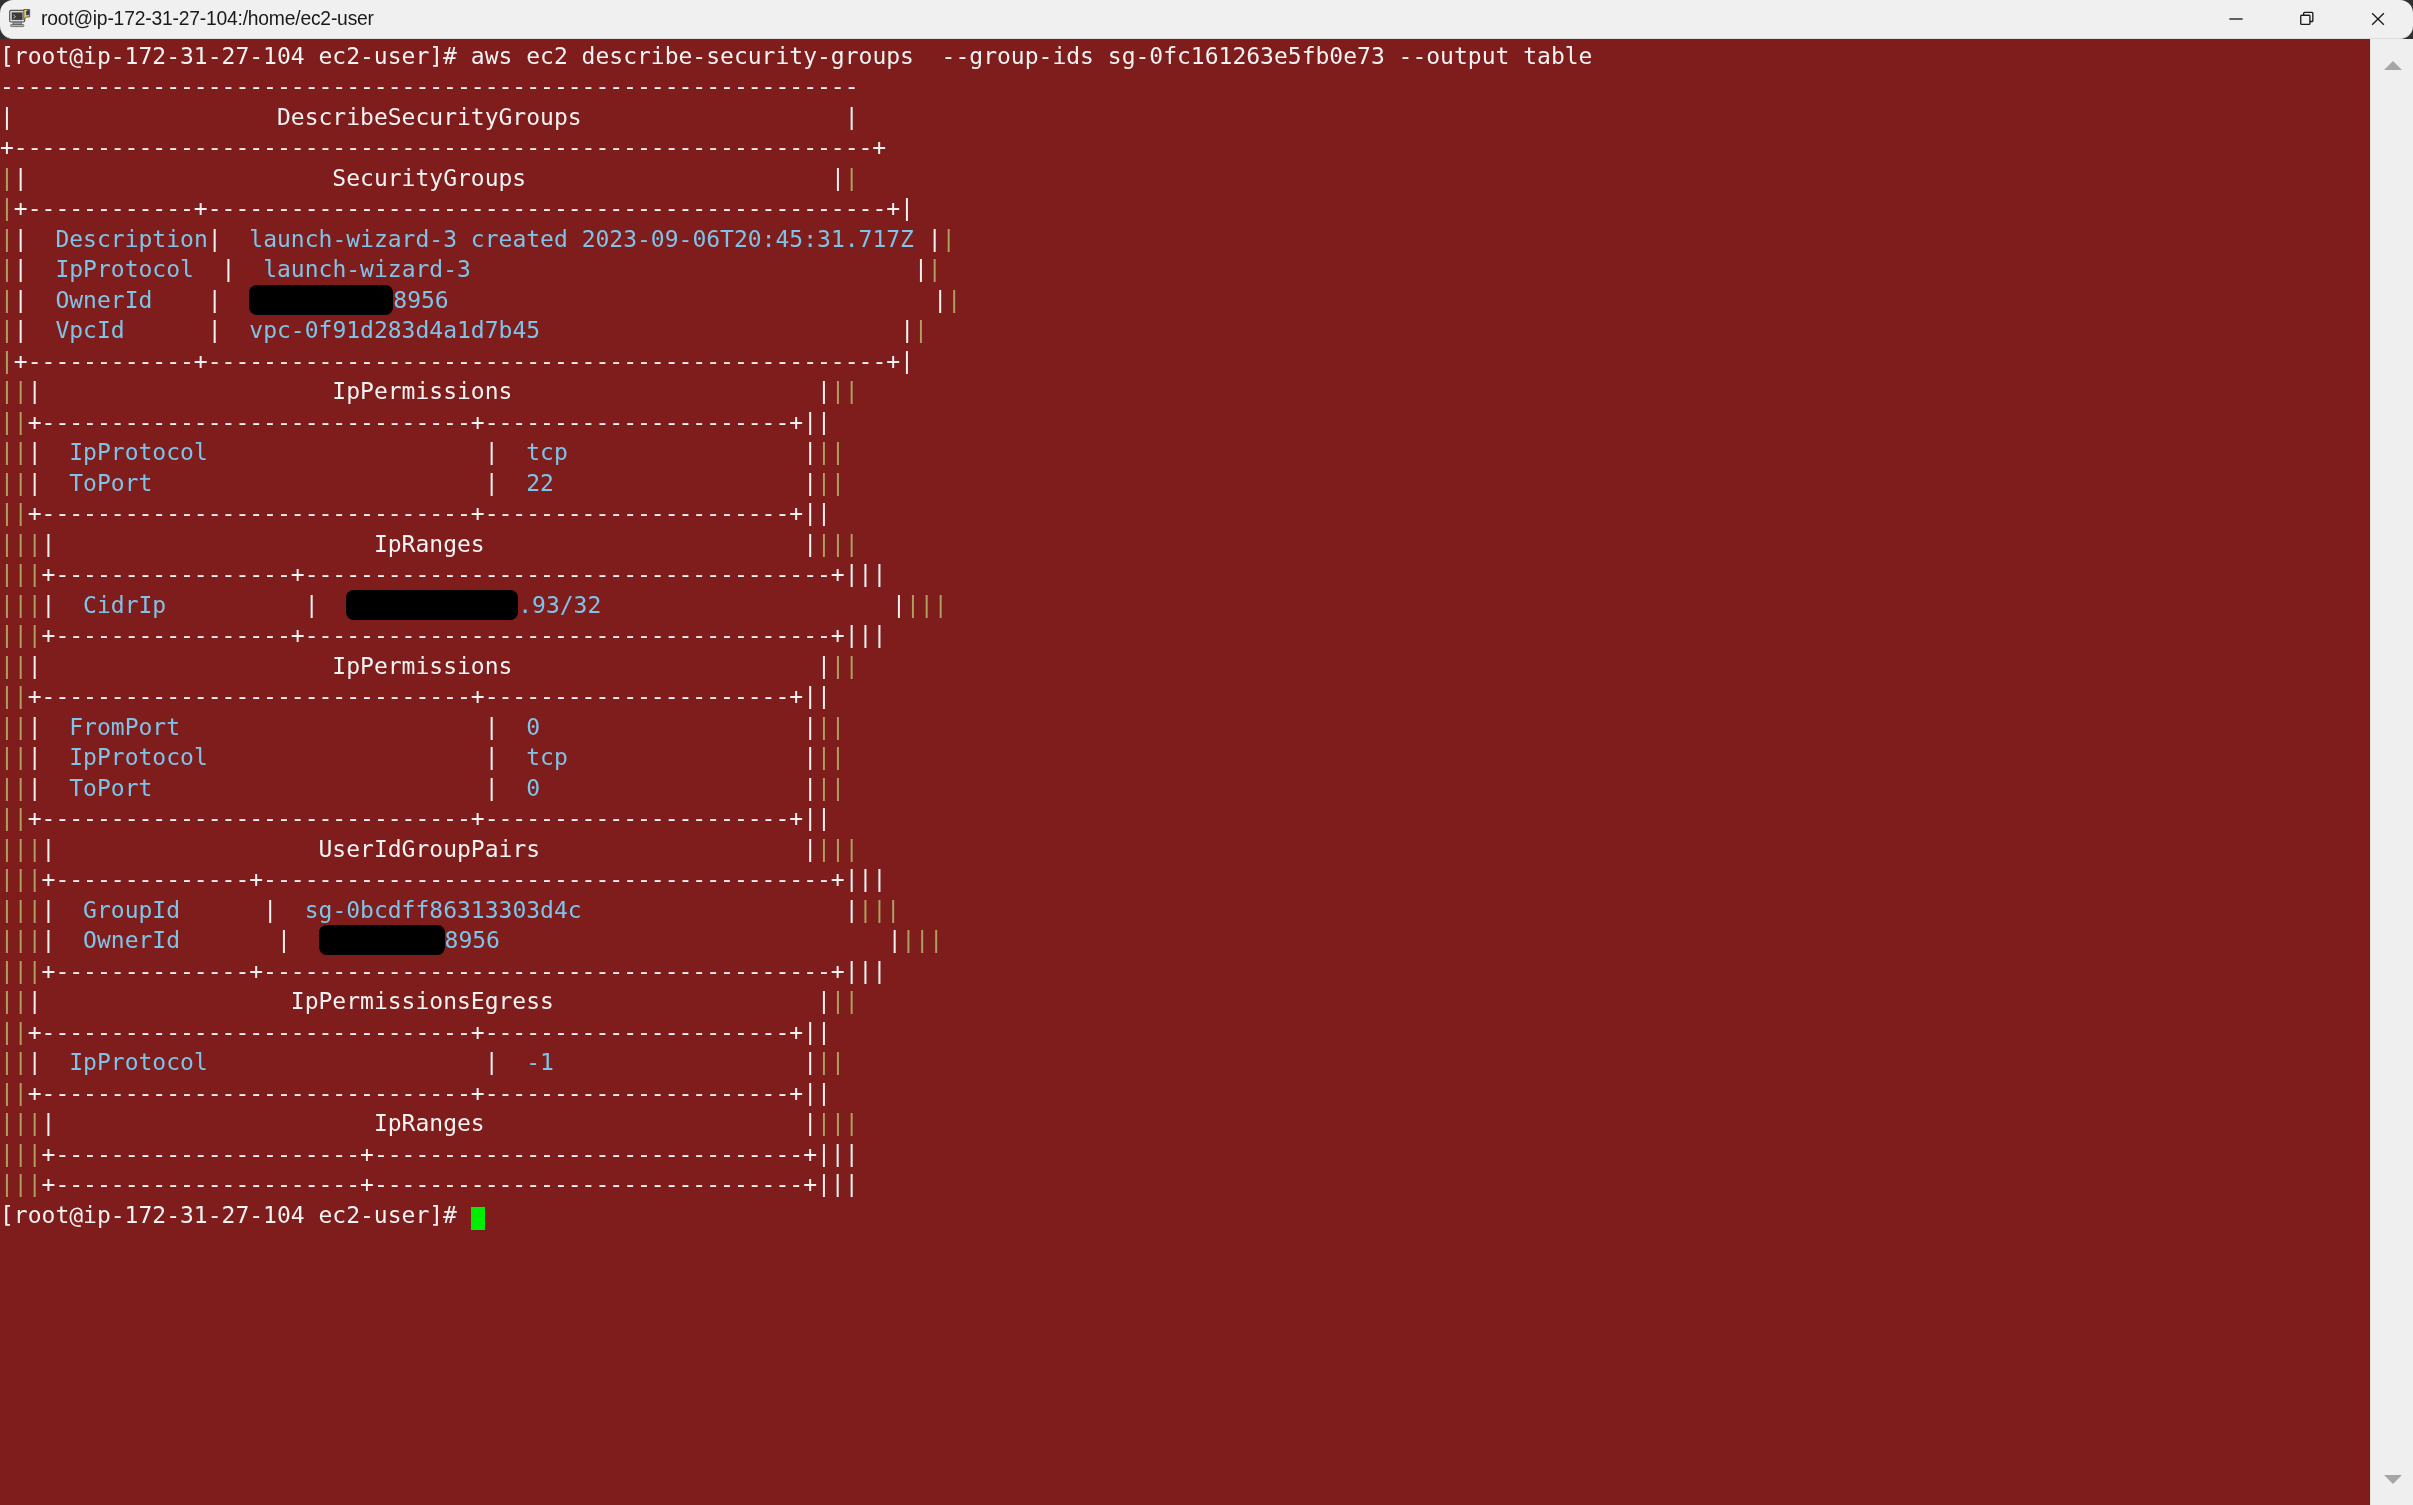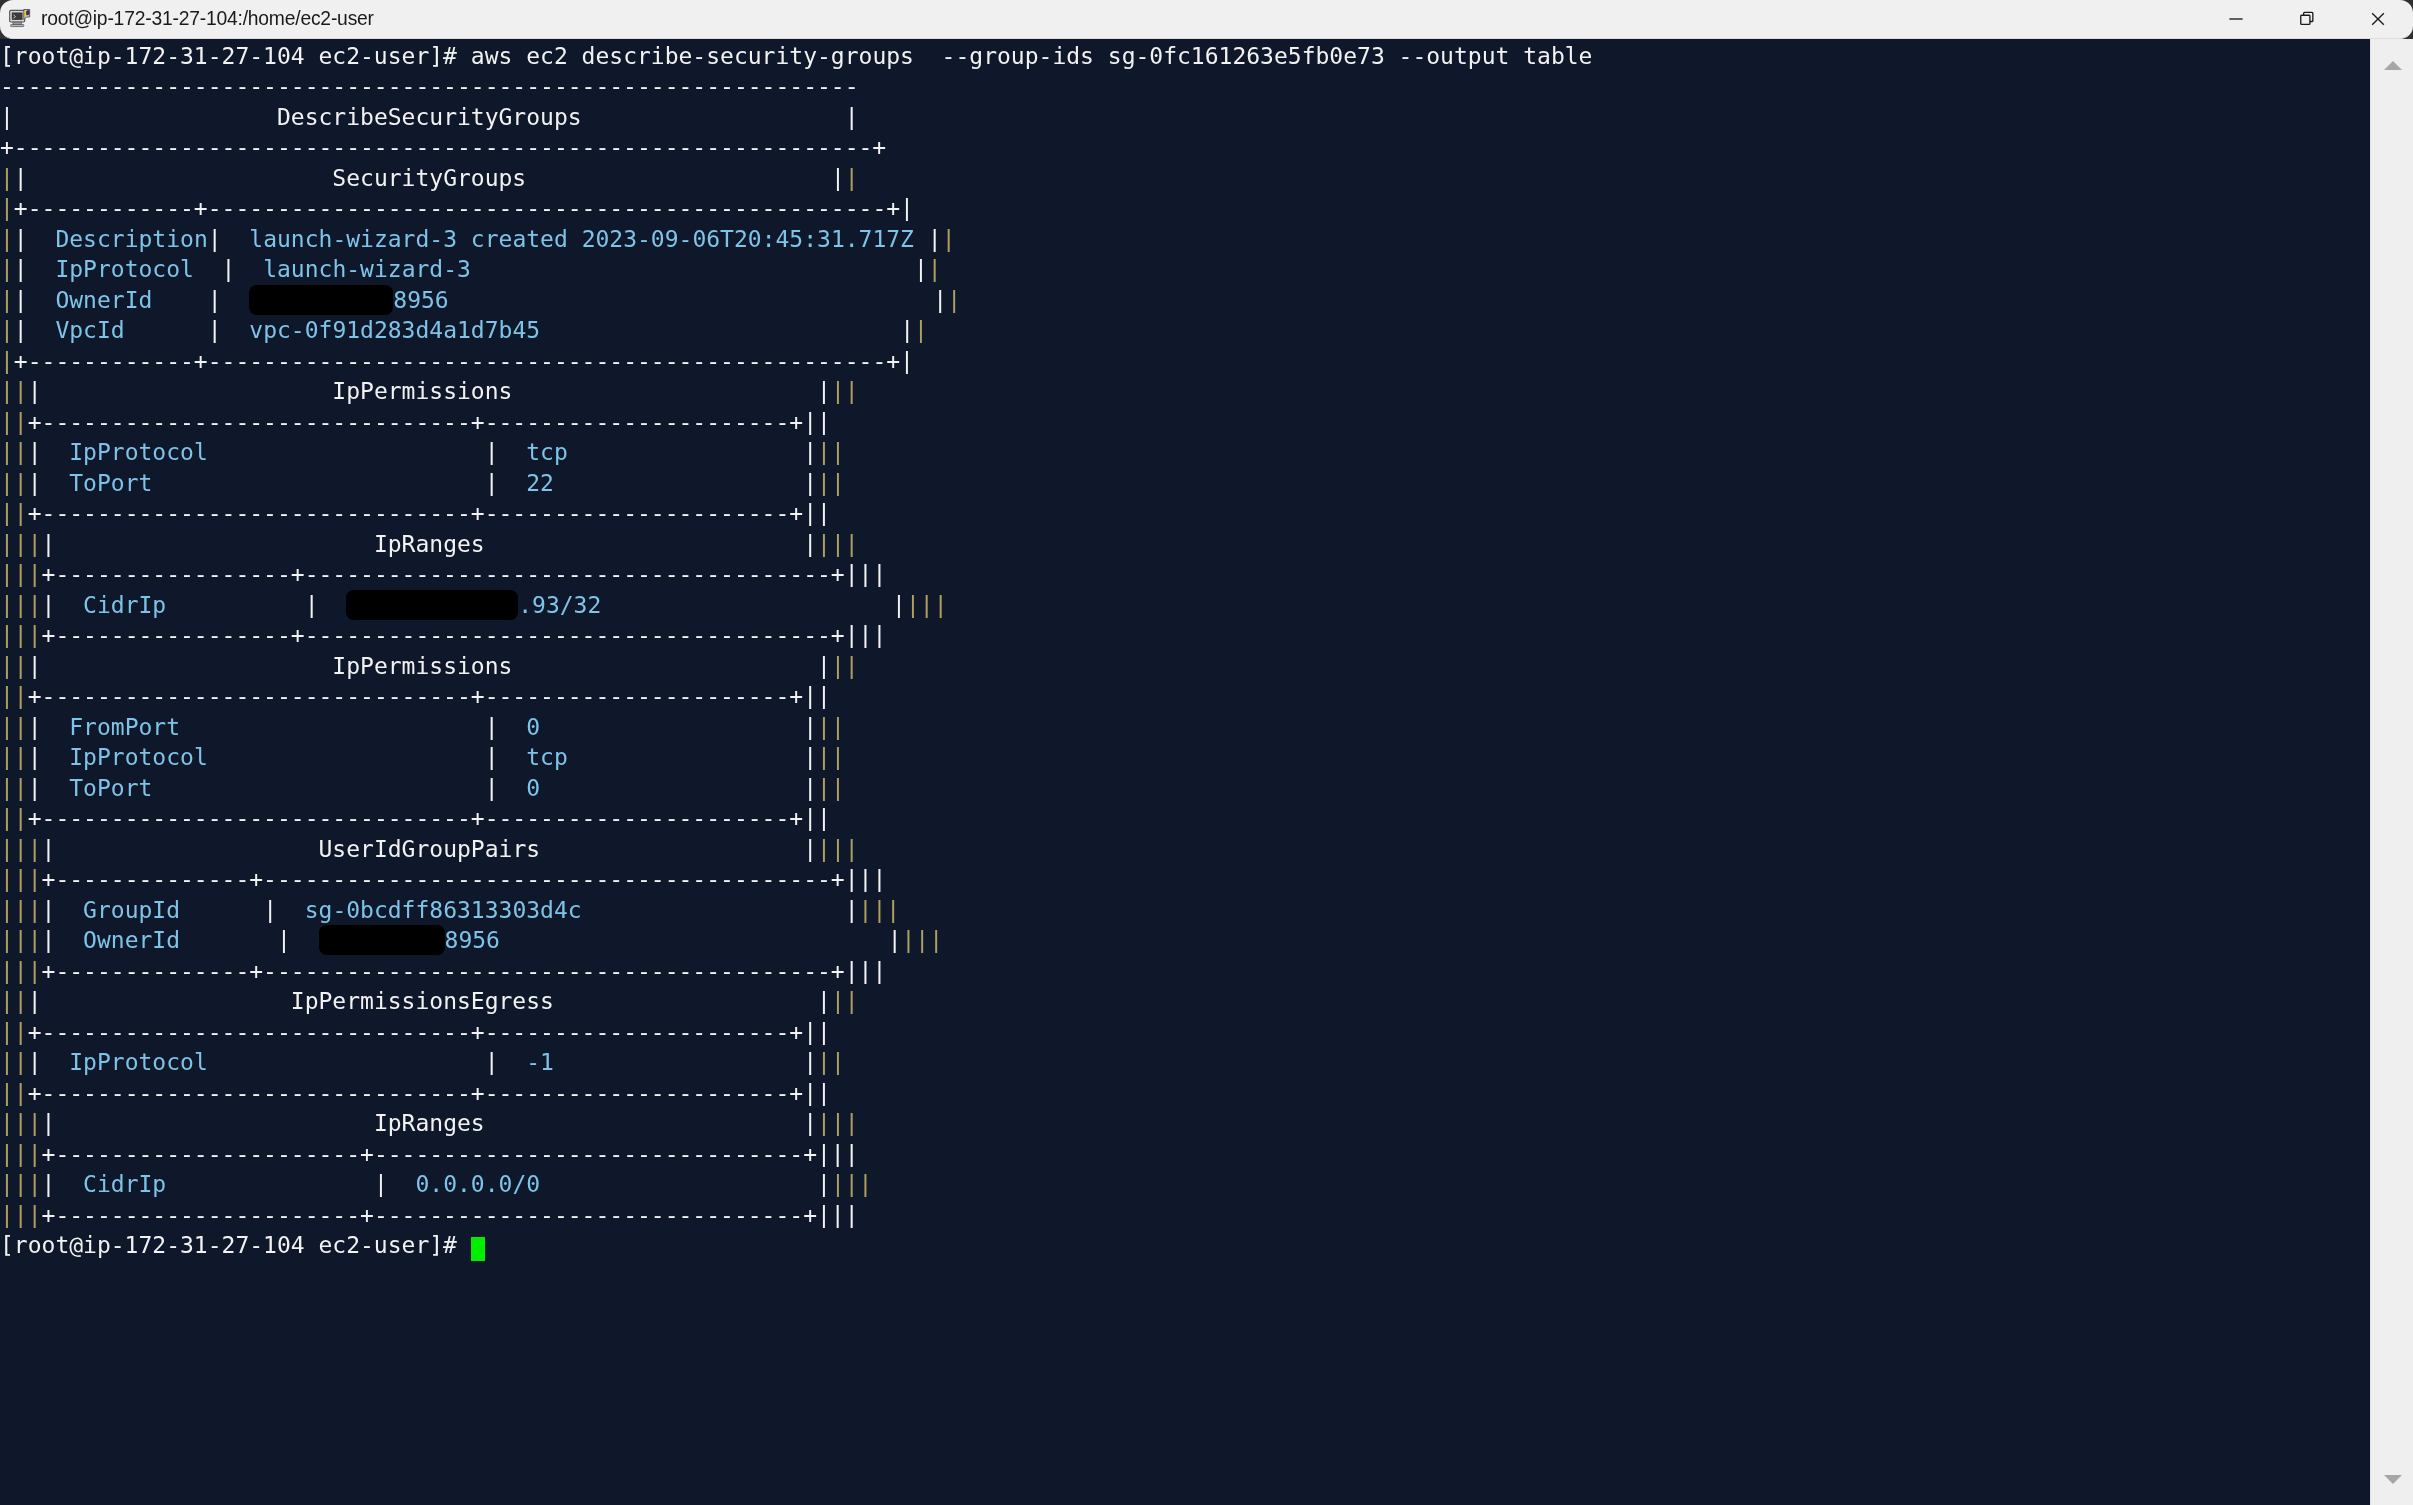--- a/index.html
+++ b/index.html
@@ -52,21 +52,21 @@
     cursor: default;
   }
 
   
   .terminal {
     position: absolute;
     top: 39px;
     left: 0;
     width: 2371px;
     height: 1467px;
-    background: #0f172a;
+    background: #7f1d1d;
     overflow: hidden;
     padding-top: 1.7px;
   }
 
   .term-line {
     font-family: "DejaVu Sans Mono", "Liberation Mono", monospace;
     font-size: 23px;
     line-height: 30.5px;
     white-space: pre;
     color: #f2f2f2;
@@ -203,21 +203,20 @@
     <div class="term-line"><span class="c-olive">|||</span><span class="c-white">+--------------+-----------------------------------------+|||</span></div>
     <div class="term-line"><span class="c-olive">|||</span><span class="c-white">|</span><span class="c-blue">  GroupId      </span><span class="c-white">|</span><span class="c-white">  </span><span class="c-blue">sg-0bcdff86313303d4c</span><span class="c-white">                   </span><span class="c-white">|</span><span class="c-olive">|||</span></div>
     <div class="term-line"><span class="c-olive">|||</span><span class="c-white">|</span><span class="c-blue">  OwnerId       </span><span class="c-white">|</span><span class="c-white">  </span><span class="redact w-userid"></span><span class="c-blue">8956</span><span class="c-white">                            </span><span class="c-white">|</span><span class="c-olive">|||</span></div>
     <div class="term-line"><span class="c-olive">|||</span><span class="c-white">+--------------+-----------------------------------------+|||</span></div>
     <div class="term-line"><span class="c-olive">||</span><span class="c-white">|</span><span class="c-white">                  </span><span class="c-white">IpPermissionsEgress</span><span class="c-white">                   </span><span class="c-white">|</span><span class="c-olive">||</span></div>
     <div class="term-line"><span class="c-olive">||</span><span class="c-white">+-------------------------------+----------------------+||</span></div>
     <div class="term-line"><span class="c-olive">||</span><span class="c-white">|</span><span class="c-blue">  IpProtocol                    </span><span class="c-white">|</span><span class="c-white">  </span><span class="c-blue">-1</span><span class="c-white">                  </span><span class="c-white">|</span><span class="c-olive">||</span></div>
     <div class="term-line"><span class="c-olive">||</span><span class="c-white">+-------------------------------+----------------------+||</span></div>
     <div class="term-line"><span class="c-olive">|||</span><span class="c-white">|</span><span class="c-white">                       </span><span class="c-white">IpRanges</span><span class="c-white">                       </span><span class="c-white">|</span><span class="c-olive">|||</span></div>
     <div class="term-line"><span class="c-olive">|||</span><span class="c-white">+----------------------+-------------------------------+|||</span></div>
-    <div class="term-line"><span class="c-olive">|||</span><span class="c-white">|</span><span class="c-blue">  CidrIp               </span><span class="c-white">|</span><span class="c-white">  </span><span class="c-blue">0.0.0.0/0</span><span class="c-white">                    </span><span class="c-white">|</span><span class="c-olive">|||</span></div>
     <div class="term-line"><span class="c-olive">|||</span><span class="c-white">+----------------------+-------------------------------+|||</span></div>
     <div class="term-line"><span class="c-white">[root@ip-172-31-27-104 ec2-user]# </span><span class="cursor-block"></span></div>
   </div>
 
 <div class="scrollbar">
   <div class="sb-arrow up">
     <div class="tri-up"></div>
   </div>
   <div class="sb-arrow down">
     <div class="tri-down"></div>

